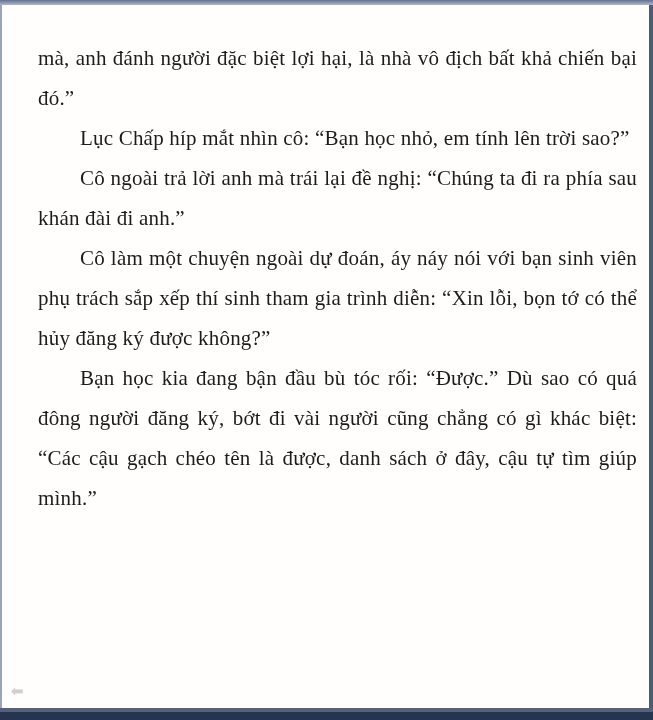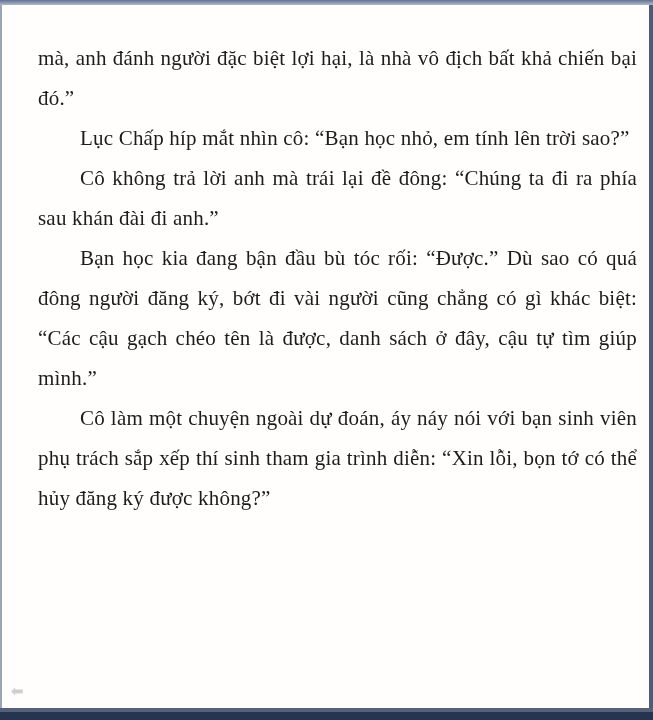--- a/index.html
+++ b/index.html
@@ -54,22 +54,22 @@
 </head>
 <body>
 
 <div class="window">
   <div class="top-bar"></div>
 
   <div class="page">
     <div class="text-area">
         <p>mà, anh đánh người đặc biệt lợi hại, là nhà vô địch bất khả chiến bại đó.”</p>
         <p class="indent">Lục Chấp híp mắt nhìn cô: “Bạn học nhỏ, em tính lên trời sao?”</p>
-        <p class="indent">Cô không trả lời anh mà trái lại đề đông: “Chúng ta đi ra phía sau khán đài đi anh.”</p>
+        <p class="indent">Cô ngoài trả lời anh mà trái lại đề nghị: “Chúng ta đi ra phía sau khán đài đi anh.”</p>
+        <p class="indent">Cô làm một chuyện ngoài dự đoán, áy náy nói với bạn sinh viên phụ trách sắp xếp thí sinh tham gia trình diễn: “Xin lỗi, bọn tớ có thể hủy đăng ký được không?”</p>
         <p class="indent">Bạn học kia đang bận đầu bù tóc rối: “Được.” Dù sao có quá đông người đăng ký, bớt đi vài người cũng chẳng có gì khác biệt: “Các cậu gạch chéo tên là được, danh sách ở đây, cậu tự tìm giúp mình.”</p>
-        <p class="indent">Cô làm một chuyện ngoài dự đoán, áy náy nói với bạn sinh viên phụ trách sắp xếp thí sinh tham gia trình diễn: “Xin lỗi, bọn tớ có thể hủy đăng ký được không?”</p>
       </div>
     <span class="back-icon">⬅</span>
   </div>
 
   <div class="bottom-bar-light"></div>
   <div class="bottom-bar-dark"></div>
 </div>
 
 </body></html>

